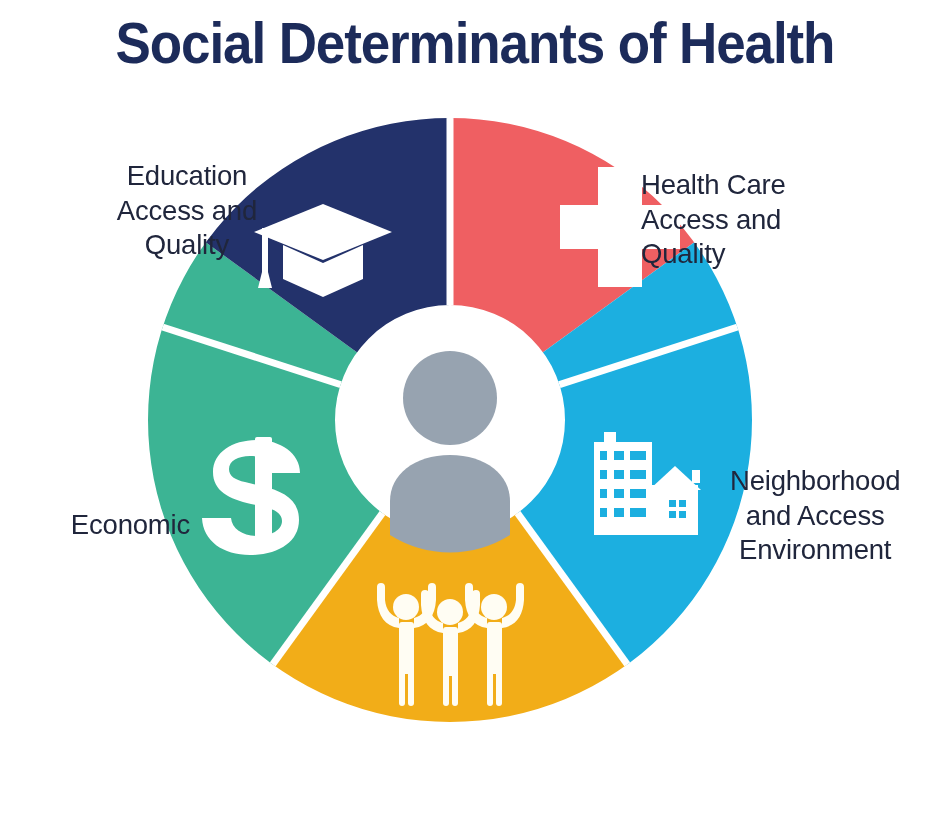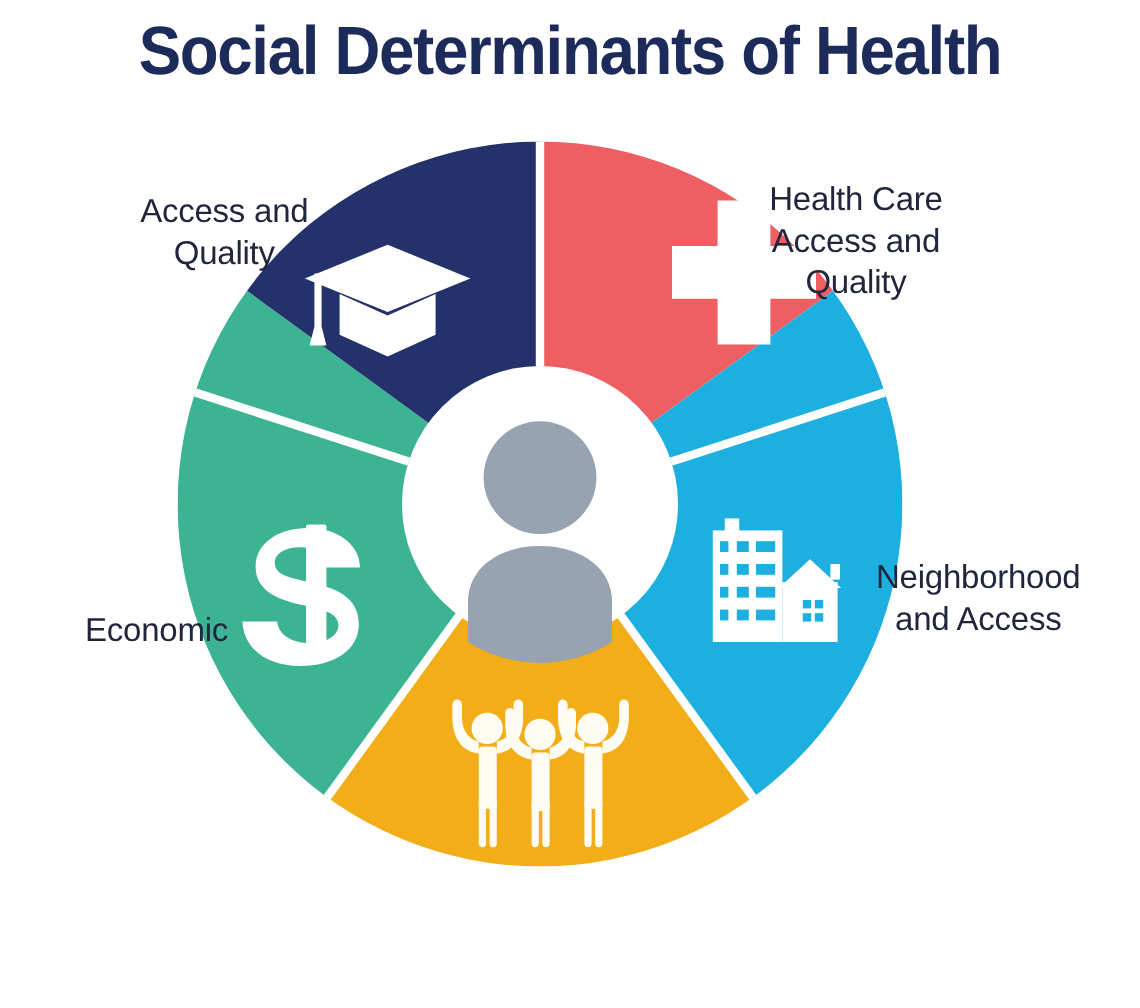--- a/index.html
+++ b/index.html
@@ -54,22 +54,21 @@
     letter-spacing: -0.2px;
     white-space: nowrap;
   }
   #label-education {
     right: 693px;
     top: 159px;
     text-align: center;
   }
   #label-healthcare {
     left: 641px;
-    top: 149px;
-    text-align: center;
+    top: 168px;
   }
   #label-neighborhood {
     left: 730px;
     top: 464px;
     text-align: center;
   }
   #label-economic {
     right: 760px;
     top: 508px;
     text-align: left;
@@ -188,33 +187,35 @@
       <circle cx="494" cy="607" r="13"></circle>
       <rect x="487" y="622" width="15" height="52" rx="3"></rect>
       <rect x="487" y="666" width="6" height="40" rx="3"></rect>
       <rect x="496" y="666" width="6" height="40" rx="3"></rect>
       <path d="M487,628 c-14,-2 -21,-12 -22,-28 l0,-13 a4,4 0 0,1 8,0 l0,13 c1,10 6,16 14,18 Z"></path>
       <path d="M502,628 c14,-2 21,-12 22,-28 l0,-13 a4,4 0 0,0 -8,0 l0,13 c-1,10 -6,16 -14,18 Z"></path>
     </g>
   </svg>
 
   <div class="seg-label" id="label-education">
+    <span class="lbl-line">Education</span>
     <span class="lbl-line">Access and</span>
     <span class="lbl-line">Quality</span>
   </div>
 
   <div class="seg-label" id="label-healthcare">
     <span class="lbl-line">Health Care</span>
     <span class="lbl-line">Access and</span>
     <span class="lbl-line">Quality</span>
   </div>
 
   <div class="seg-label" id="label-neighborhood">
     <span class="lbl-line">Neighborhood</span>
     <span class="lbl-line">and Access</span>
+    <span class="lbl-line">Environment</span>
   </div>
 
   <div class="seg-label" id="label-economic">
     <span class="lbl-line">Economic</span>
   </div>
 
 
 </div>
 
 </body></html>

